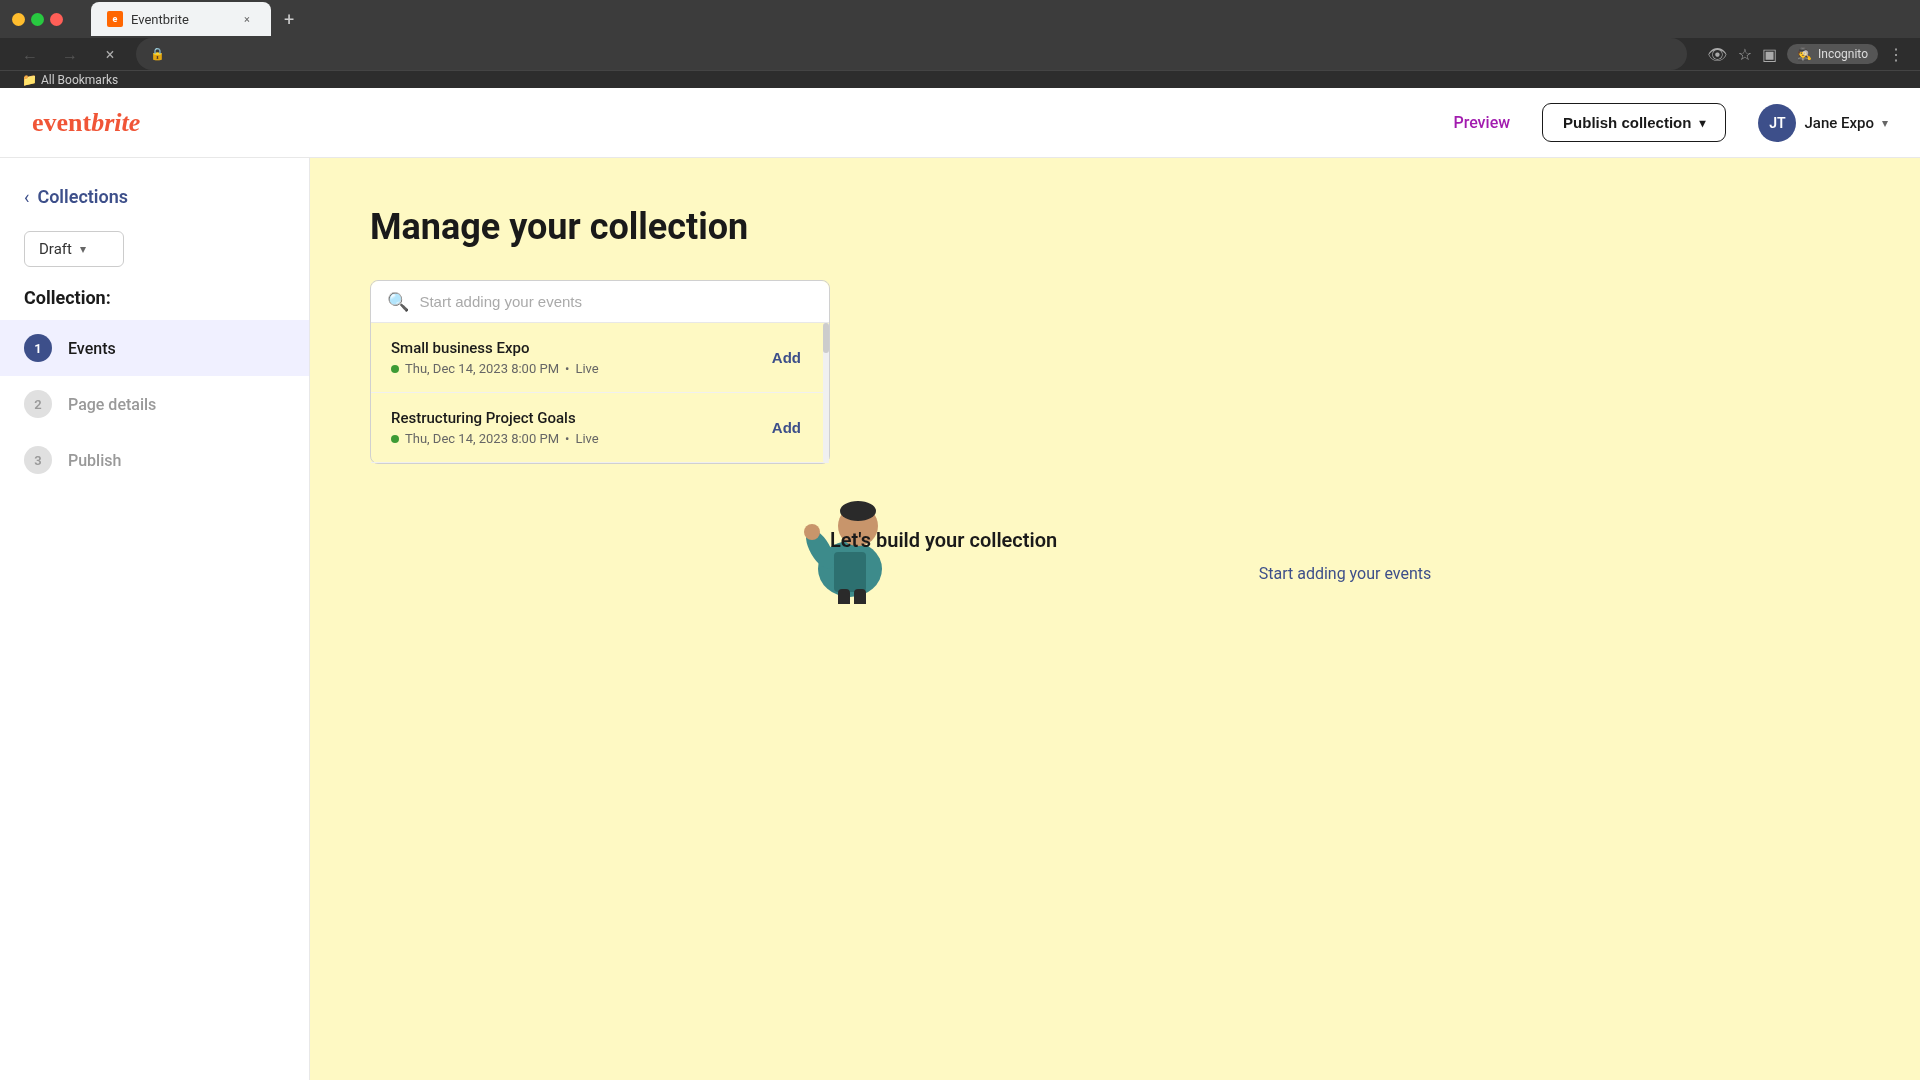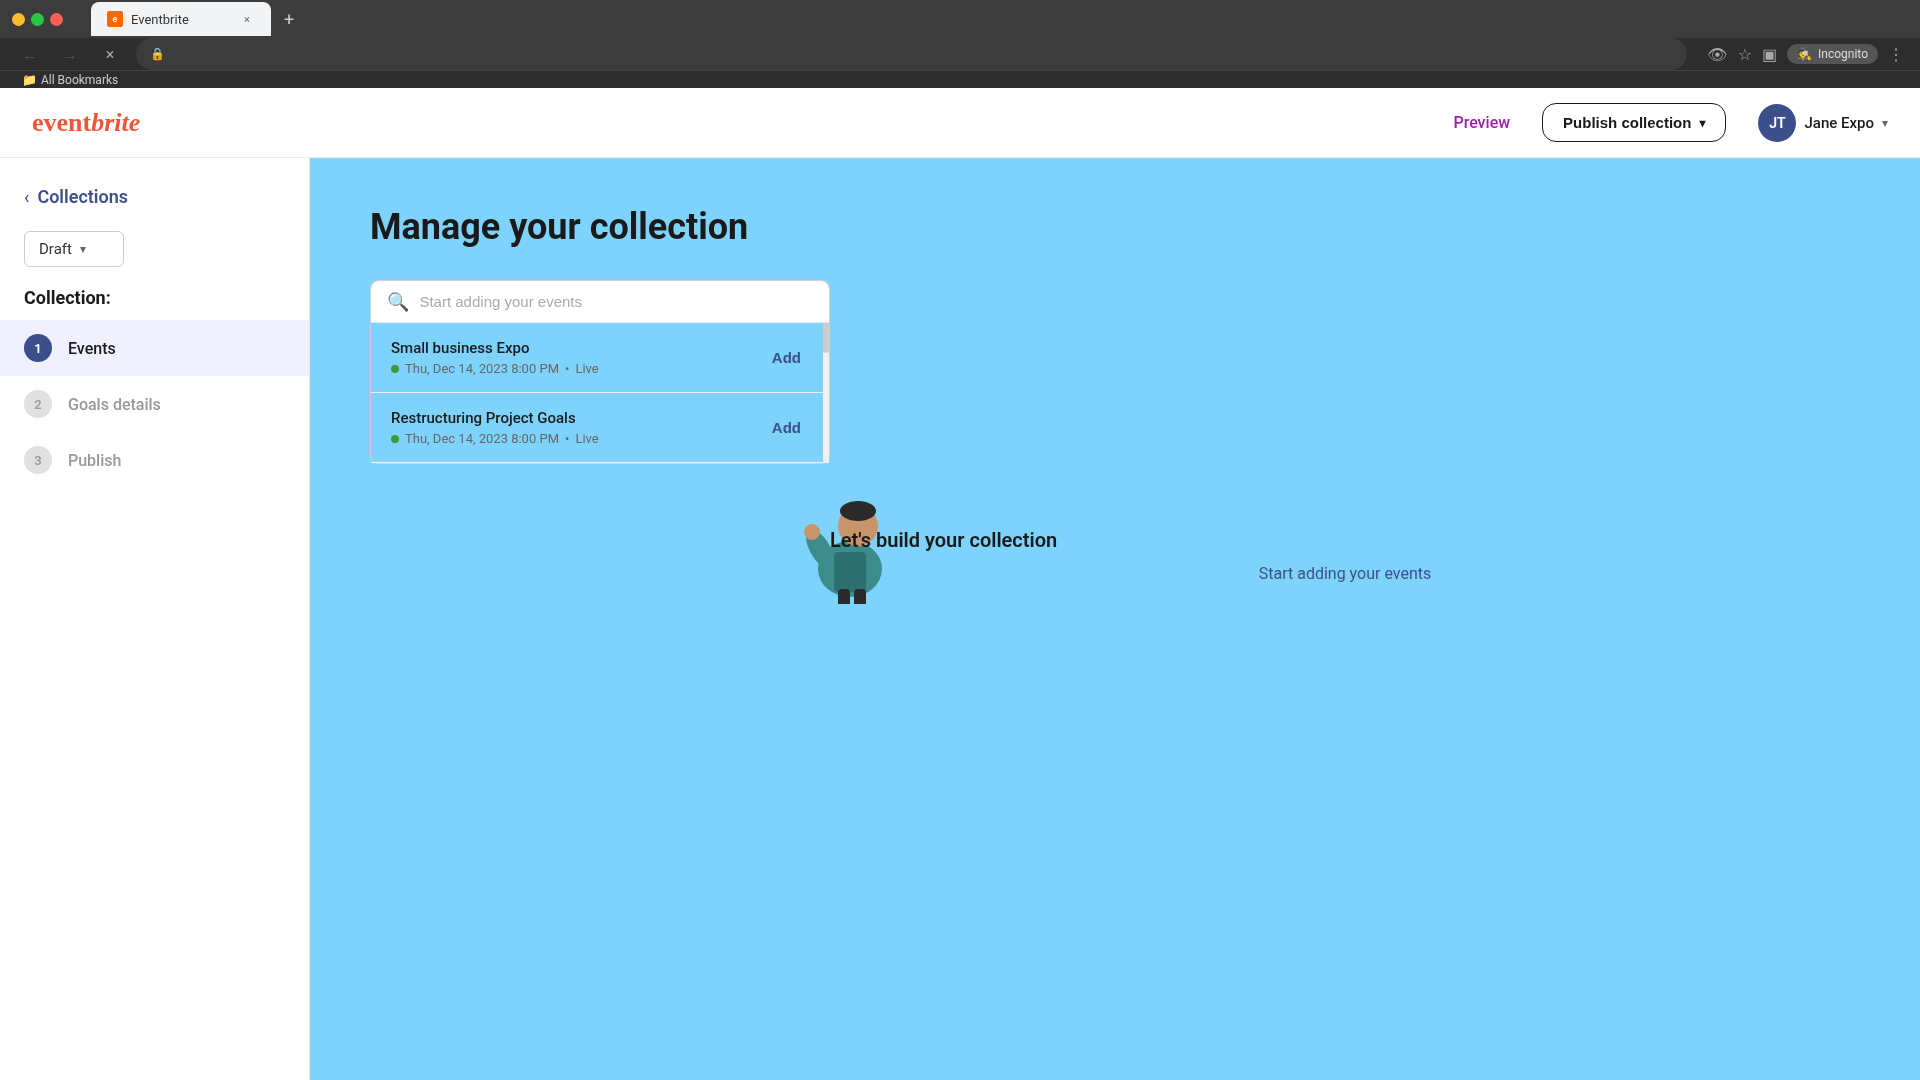--- a/index.html
+++ b/index.html
@@ -173,21 +173,21 @@
     }
     .preview-link {
       font-size: 16px;
       color: #a21caf;
       cursor: pointer;
       font-weight: 500;
     }
     .publish-btn {
       background: #fff;
       border: 1.5px solid #1a1a1a;
-      border-radius: 14px;
+      border-radius: 9px;
       padding: 10px 20px;
       font-size: 15px;
       font-weight: 600;
       color: #1a1a1a;
       cursor: pointer;
       display: flex;
       align-items: center;
       gap: 8px;
     }
     .publish-chevron { font-size: 12px; }
@@ -301,21 +301,21 @@
       color: #1a1a1a;
       font-weight: 500;
     }
     .nav-item-label.inactive { color: #999; }
 
     
     .content-area {
       flex: 1;
       padding: 48px 60px;
       overflow-y: auto;
-      background: #7dd3fc;
+      background: #fef9c3;
     }
     .page-title {
       font-size: 36px;
       font-weight: 700;
       color: #1a1a1a;
       margin-bottom: 32px;
     }
 
     
     .events-container {
@@ -500,21 +500,21 @@
         <div class="sidebar-nav-item active">
           <div class="nav-number">
             <span>1</span>
           </div>
           <span class="nav-item-label">Events</span>
         </div>
         <div class="sidebar-nav-item">
           <div class="nav-number inactive">
             <span>2</span>
           </div>
-          <span class="nav-item-label inactive">Goals details</span>
+          <span class="nav-item-label inactive">Page details</span>
         </div>
         <div class="sidebar-nav-item">
           <div class="nav-number inactive">
             <span>3</span>
           </div>
           <span class="nav-item-label inactive">Publish</span>
         </div>
       </nav>
     </aside>
 

